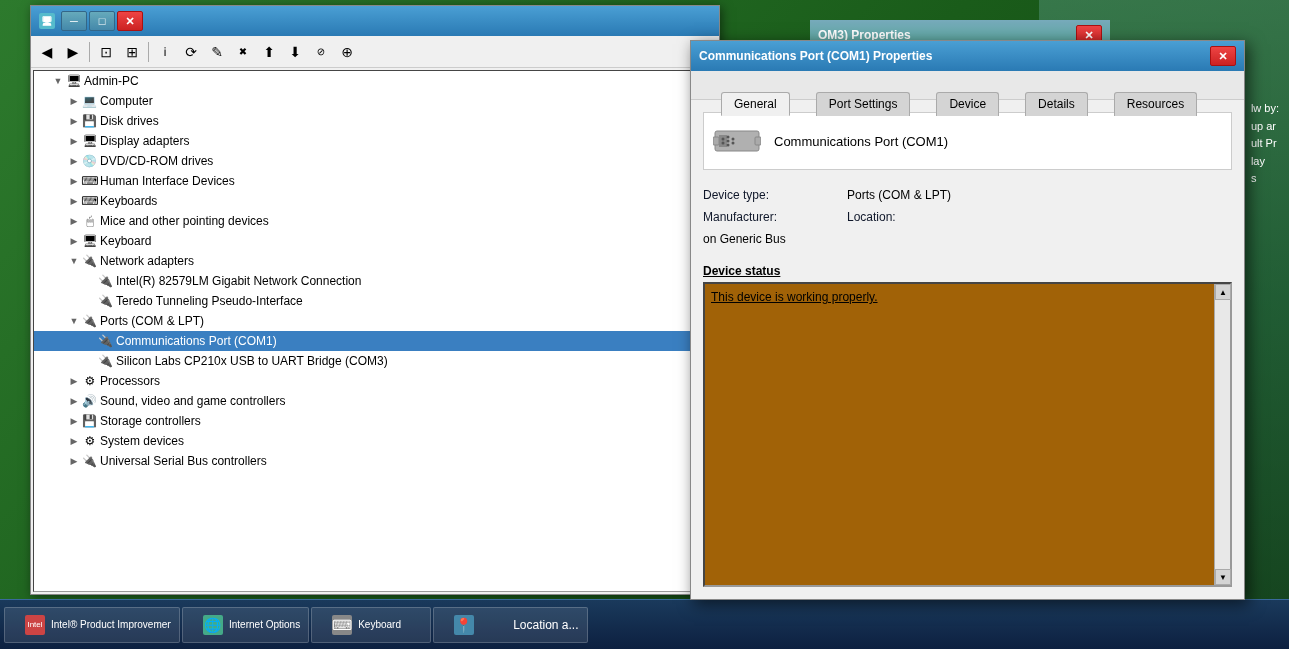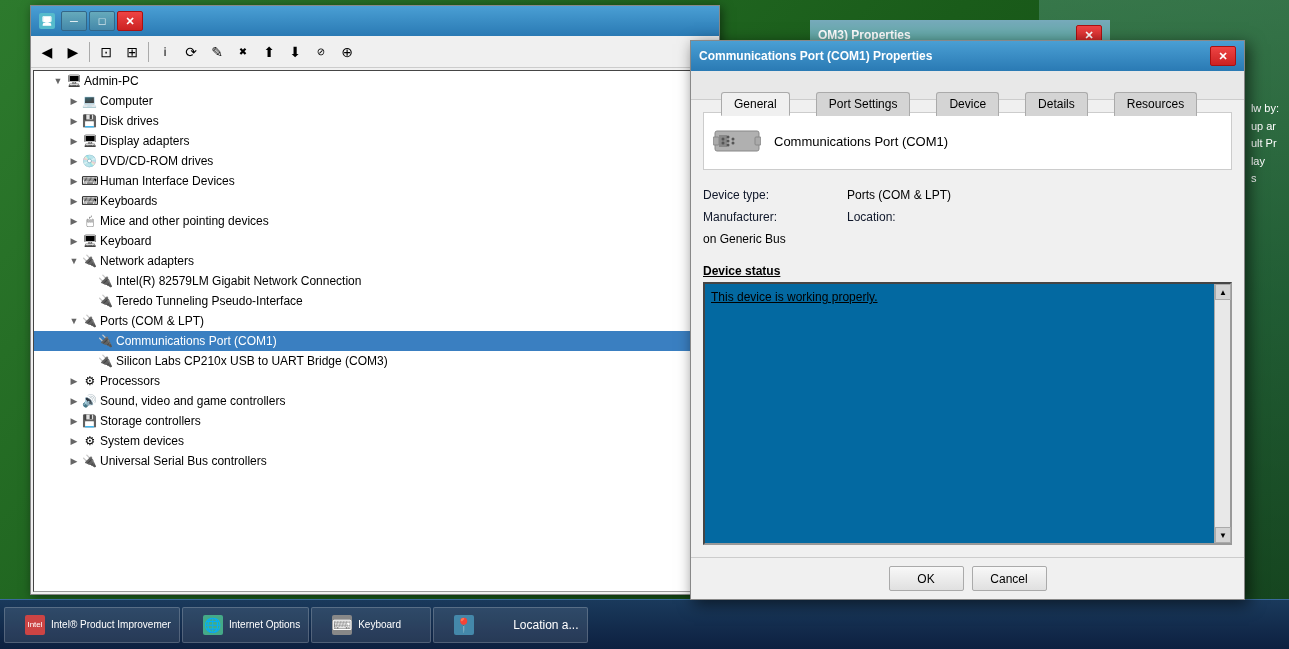--- a/index.html
+++ b/index.html
@@ -349,21 +349,21 @@
     }
 
     .status-label {
       font-size: 12px;
       font-weight: bold;
     }
 
     .status-box {
       flex: 1;
       border: 2px inset #999;
-      background: #0369a1;
+      background: #a16207;
       padding: 6px;
       position: relative;
       min-height: 150px;
     }
 
     .status-text {
       font-size: 12px;
     }
 
     .status-scrollbar {
@@ -714,24 +714,20 @@
           <span class="status-text">This device is working properly.</span>
           <div class="status-scrollbar">
             <div class="scroll-btn">▲</div>
             <div style="flex:1; background:#e8e8e8;"></div>
             <div class="scroll-btn">▼</div>
           </div>
         </div>
       </div>
     </div>
 
-    <div class="dialog-footer">
-      <button class="dialog-btn">OK</button>
-      <button class="dialog-btn">Cancel</button>
-    </div>
   </div>
 
   <div class="right-text">
     <div>lw by:</div>
     <div>up ar</div>
     <div>ult Pr</div>
     <div>lay</div>
     <div>s</div>
   </div>
 

